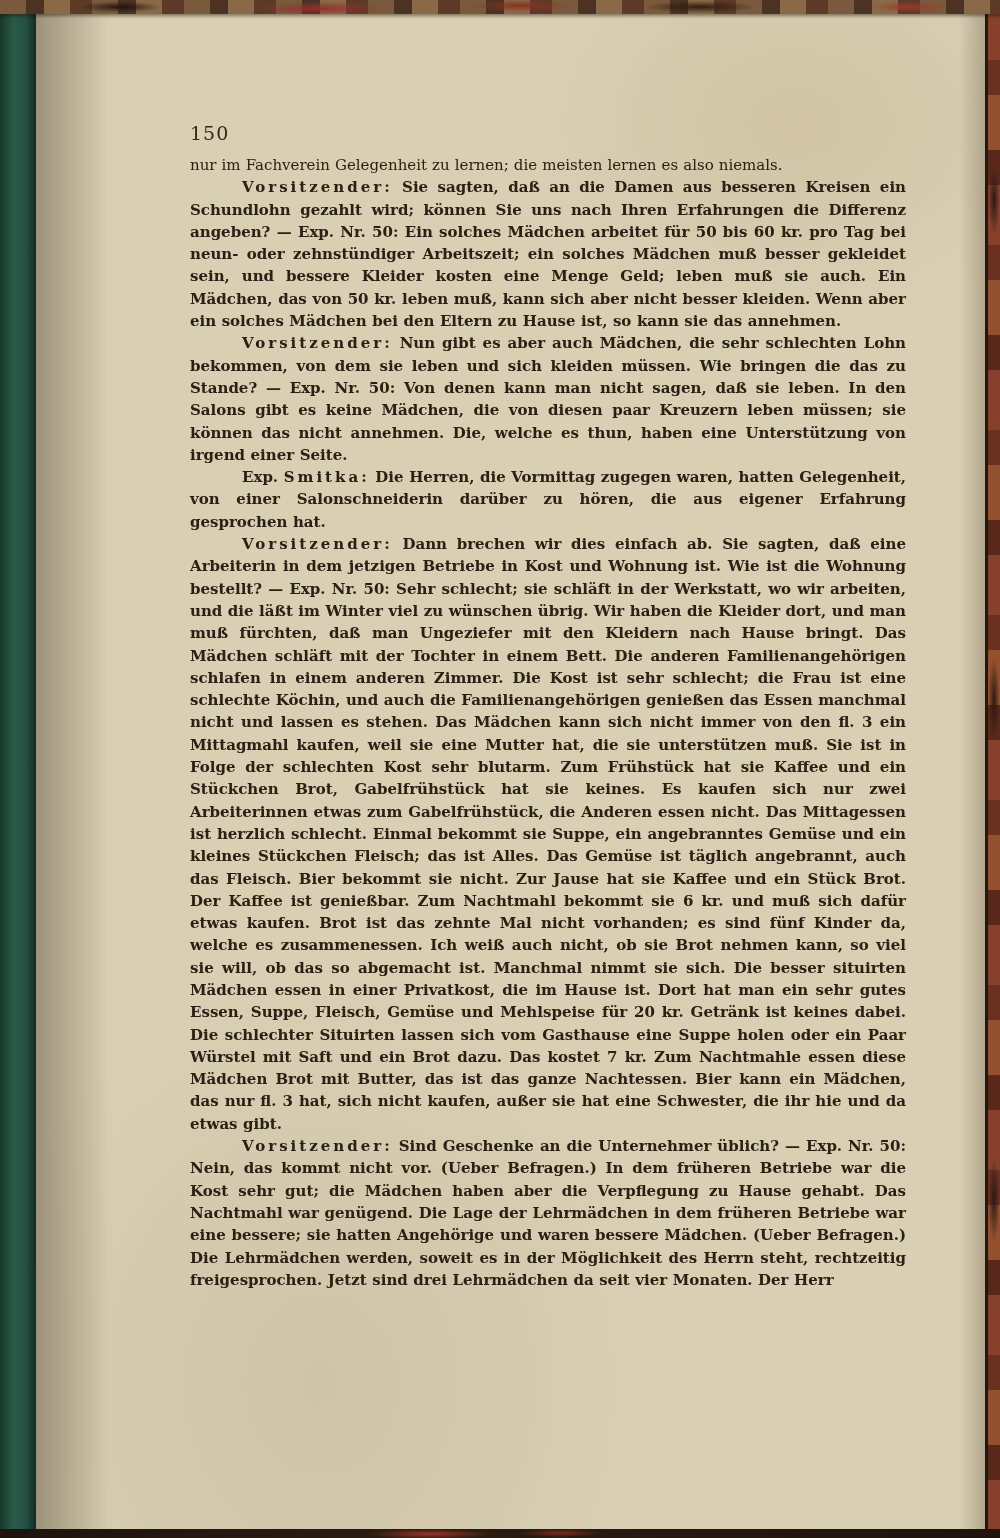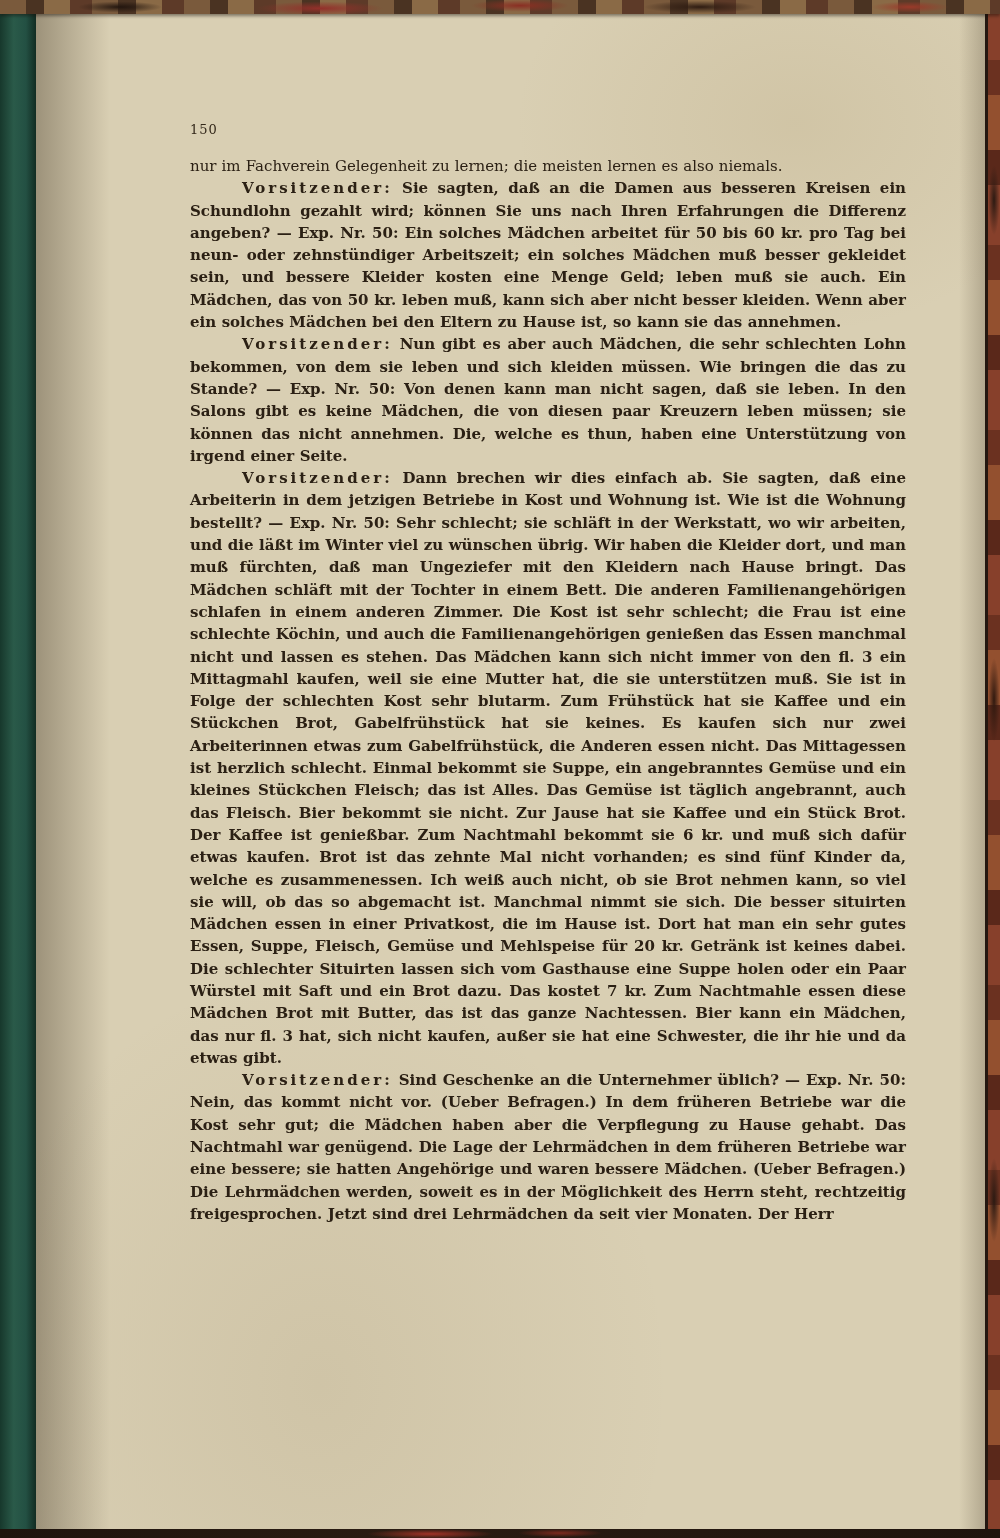--- a/index.html
+++ b/index.html
@@ -63,23 +63,23 @@
     background: linear-gradient(270deg, rgba(40,28,12,0.22), rgba(40,28,12,0));
     pointer-events: none;
   }
 
   
   .content {
     position: absolute; left: 154px; top: 122px; width: 716px;
     color: #2b2014;
   }
   .page-number {
-    font-size: 13px;
+    font-size: 19px;
     letter-spacing: 1px;
-    margin-bottom: 18px;
+    margin-bottom: 10px;
     color: #33281a;
   }
   .text-block {
     font-size: 15px;
     line-height: 22.3px;
     text-align: justify;
     hyphens: auto;
     -webkit-hyphens: auto;
     word-spacing: 0.3px;
   }
@@ -97,17 +97,18 @@
 
 <div class="page">
   <div class="gutter-shadow"></div>
   <div class="edge-shadow"></div>
   <div class="content">
     <div class="page-number">150</div>
     <div class="text-block">
         <p class="para"><span>nur im Fachverein Gelegenheit zu lernen; die meisten lernen es also niemals.</span></p>
         <p class="para indent"><span class="speaker">Vorsitzender:</span> <span>Sie sagten, daß an die Damen aus besseren Kreisen ein Schundlohn gezahlt wird; können Sie uns nach Ihren Erfahrungen die Differenz angeben? — Exp. Nr. 50: Ein solches Mädchen arbeitet für 50 bis 60 kr. pro Tag bei neun- oder zehnstündiger Arbeitszeit; ein solches Mädchen muß besser gekleidet sein, und bessere Kleider kosten eine Menge Geld; leben muß sie auch. Ein Mädchen, das von 50 kr. leben muß, kann sich aber nicht besser kleiden. Wenn aber ein solches Mädchen bei den Eltern zu Hause ist, so kann sie das annehmen.</span></p>
         <p class="para indent"><span class="speaker">Vorsitzender:</span> <span>Nun gibt es aber auch Mädchen, die sehr schlechten Lohn bekommen, von dem sie leben und sich kleiden müssen. Wie bringen die das zu Stande? — Exp. Nr. 50: Von denen kann man nicht sagen, daß sie leben. In den Salons gibt es keine Mädchen, die von diesen paar Kreuzern leben müssen; sie können das nicht annehmen. Die, welche es thun, haben eine Unterstützung von irgend einer Seite.</span></p>
+        <p class="para indent"><span>Exp. </span><span class="speaker">Smitka:</span> <span>Die Herren, die Vormittag zugegen waren, hatten Gelegenheit, von einer Salonschneiderin darüber zu hören, die aus eigener Erfahrung gesprochen hat.</span></p>
         <p class="para indent"><span class="speaker">Vorsitzender:</span> <span>Dann brechen wir dies einfach ab. Sie sagten, daß eine Arbeiterin in dem jetzigen Betriebe in Kost und Wohnung ist. Wie ist die Wohnung bestellt? — Exp. Nr. 50: Sehr schlecht; sie schläft in der Werkstatt, wo wir arbeiten, und die läßt im Winter viel zu wünschen übrig. Wir haben die Kleider dort, und man muß fürchten, daß man Ungeziefer mit den Kleidern nach Hause bringt. Das Mädchen schläft mit der Tochter in einem Bett. Die anderen Familienangehörigen schlafen in einem anderen Zimmer. Die Kost ist sehr schlecht; die Frau ist eine schlechte Köchin, und auch die Familienangehörigen genießen das Essen manchmal nicht und lassen es stehen. Das Mädchen kann sich nicht immer von den fl. 3 ein Mittagmahl kaufen, weil sie eine Mutter hat, die sie unterstützen muß. Sie ist in Folge der schlechten Kost sehr blutarm. Zum Frühstück hat sie Kaffee und ein Stückchen Brot, Gabelfrühstück hat sie keines. Es kaufen sich nur zwei Arbeiterinnen etwas zum Gabelfrühstück, die Anderen essen nicht. Das Mittagessen ist herzlich schlecht. Einmal bekommt sie Suppe, ein angebranntes Gemüse und ein kleines Stückchen Fleisch; das ist Alles. Das Gemüse ist täglich angebrannt, auch das Fleisch. Bier bekommt sie nicht. Zur Jause hat sie Kaffee und ein Stück Brot. Der Kaffee ist genießbar. Zum Nachtmahl bekommt sie 6 kr. und muß sich dafür etwas kaufen. Brot ist das zehnte Mal nicht vorhanden; es sind fünf Kinder da, welche es zusammenessen. Ich weiß auch nicht, ob sie Brot nehmen kann, so viel sie will, ob das so abgemacht ist. Manchmal nimmt sie sich. Die besser situirten Mädchen essen in einer Privatkost, die im Hause ist. Dort hat man ein sehr gutes Essen, Suppe, Fleisch, Gemüse und Mehlspeise für 20 kr. Getränk ist keines dabei. Die schlechter Situirten lassen sich vom Gasthause eine Suppe holen oder ein Paar Würstel mit Saft und ein Brot dazu. Das kostet 7 kr. Zum Nachtmahle essen diese Mädchen Brot mit Butter, das ist das ganze Nachtessen. Bier kann ein Mädchen, das nur fl. 3 hat, sich nicht kaufen, außer sie hat eine Schwester, die ihr hie und da etwas gibt.</span></p>
         <p class="para indent"><span class="speaker">Vorsitzender:</span> <span>Sind Geschenke an die Unternehmer üblich? — Exp. Nr. 50: Nein, das kommt nicht vor. (Ueber Befragen.) In dem früheren Betriebe war die Kost sehr gut; die Mädchen haben aber die Verpflegung zu Hause gehabt. Das Nachtmahl war genügend. Die Lage der Lehrmädchen in dem früheren Betriebe war eine bessere; sie hatten Angehörige und waren bessere Mädchen. (Ueber Befragen.) Die Lehrmädchen werden, soweit es in der Möglichkeit des Herrn steht, rechtzeitig freigesprochen. Jetzt sind drei Lehrmädchen da seit vier Monaten. Der Herr</span></p>
       </div>
   </div>
 </div>
 
 </body></html>

